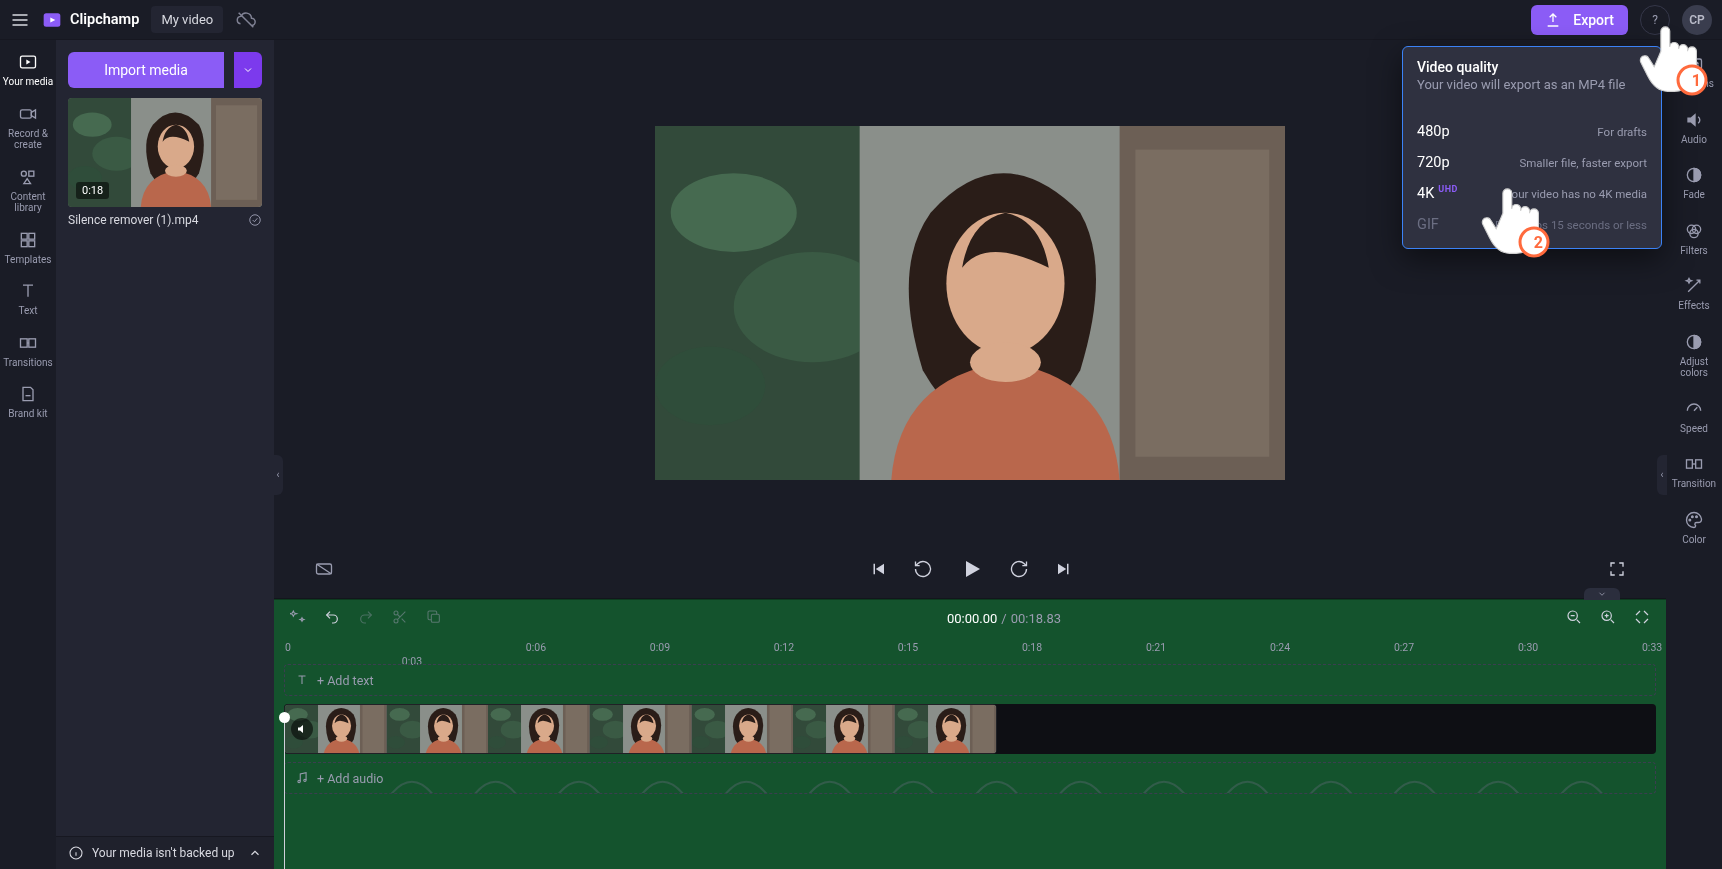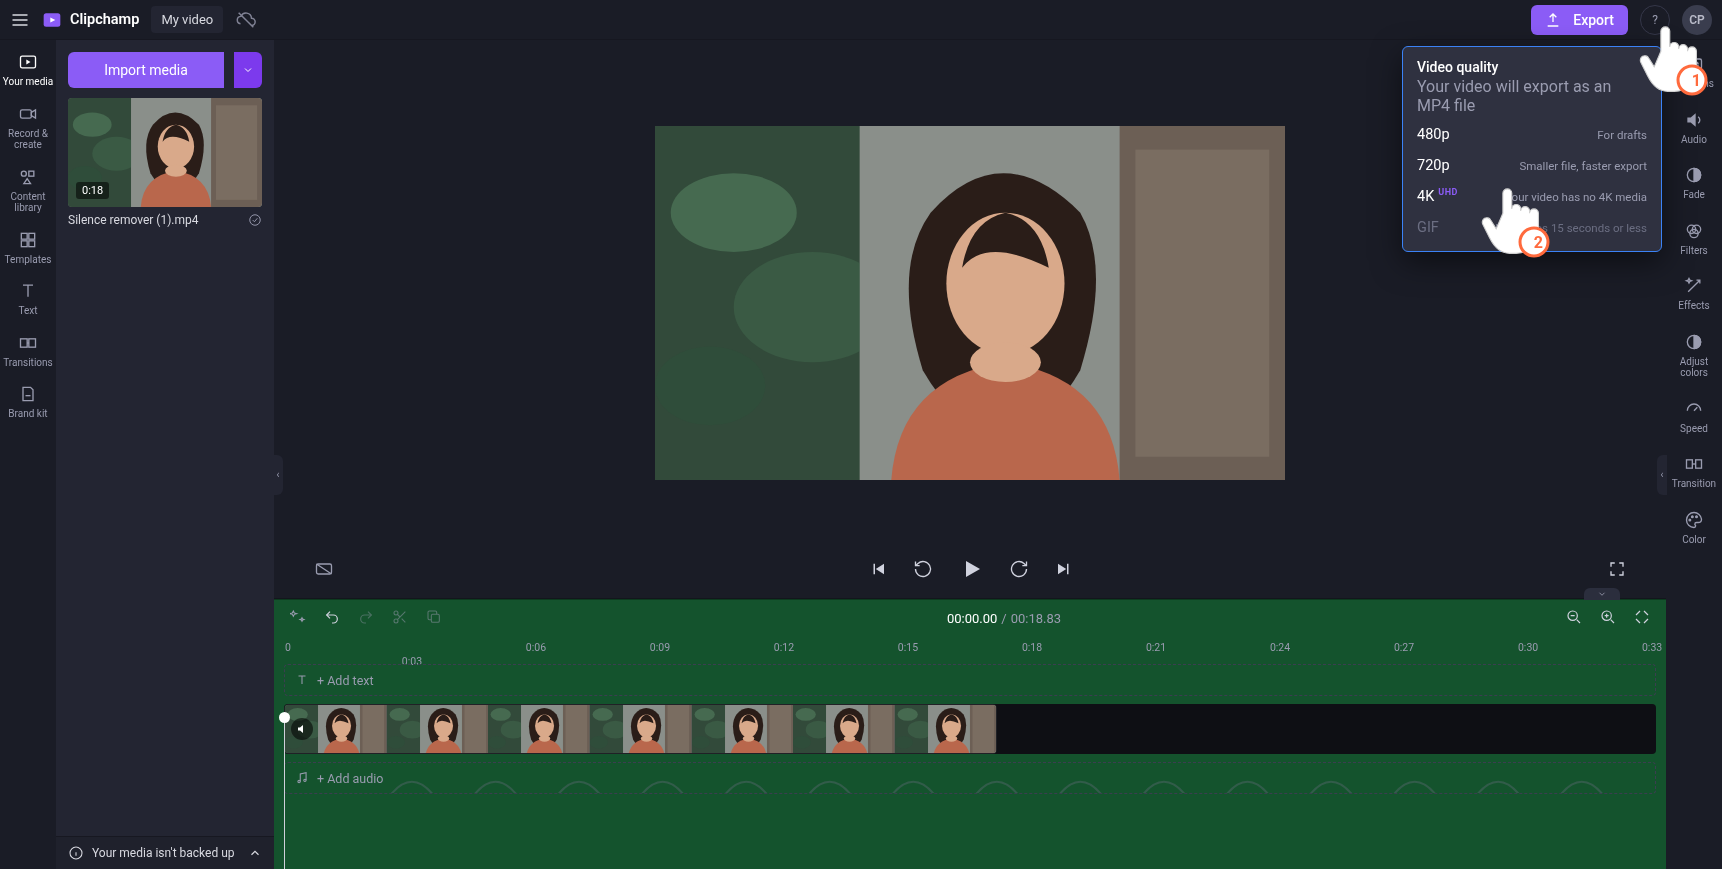--- a/index.html
+++ b/index.html
@@ -66,21 +66,21 @@
 
   
   .rrail { width: 56px; display: flex; flex-direction: column; align-items: center; padding-top: 10px; gap: 8px; flex-shrink: 0; position: relative; }
   .rrail-item { width: 56px; padding: 4px 0 8px; display: flex; flex-direction: column; align-items: center; gap: 4px; color: var(--text-dim); cursor: pointer; }
   .rrail-item .lbl { font-size: 10px; text-align: center; line-height: 1.15; }
   .rcollapse { position: absolute; left: -9px; top: 50%; width: 10px; height: 40px; background: var(--panel); border-radius: 6px 0 0 6px; display: flex; align-items: center; justify-content: center; color: var(--text-dim); font-size: 10px; cursor: pointer; }
 
   
   .popover { position: absolute; right: 60px; top: 46px; width: 260px; background: #2f3140; border: 1px solid #3b82f6; border-radius: 6px; padding: 12px 14px 8px; box-shadow: 0 10px 30px rgba(0,0,0,.5); z-index: 40; }
   .popover h4 { font-size: 14px; font-weight: 500; color: #fff; margin-bottom: 2px; }
-  .popover .sub { font-size: 16px; color: var(--text-dim); margin-bottom: 4px; }
+  .popover .sub { font-size: 13px; color: var(--text-dim); margin-bottom: 24px; }
   .popover .opt { display: flex; align-items: center; justify-content: space-between; padding: 7px 0; cursor: pointer; }
   .popover .opt .left { display: flex; align-items: center; gap: 4px; font-size: 14.5px; color: #fff; }
   .popover .opt .note { font-size: 11.5px; color: var(--text-dim); }
   .popover .opt.disabled .left, .popover .opt.disabled .note { color: #6b6e82; }
   .badge { font-size: 9px; font-weight: 700; letter-spacing: .5px; color: var(--accent); position: relative; top: -5px; }
 
   
   .pointer { position: absolute; z-index: 60; pointer-events: none; }
 
   

